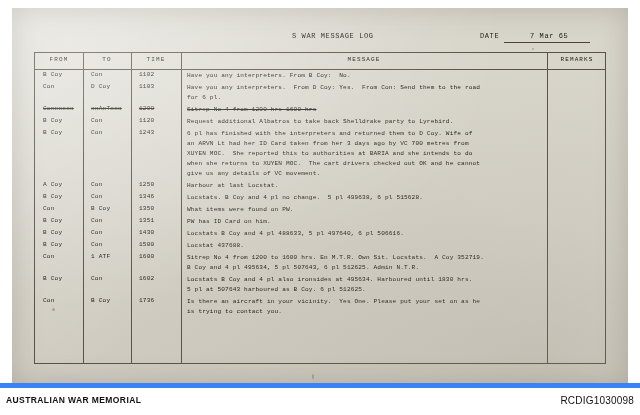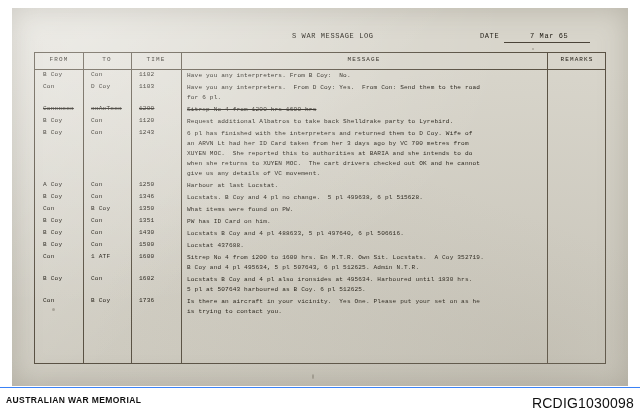--- a/index.html
+++ b/index.html
@@ -165,38 +165,38 @@
     text-decoration: line-through;
   }
   
   .footer {
     position: absolute;
     left: 0;
     bottom: 0;
     width: 640px;
     height: 27px;
     background: #ffffff;
-    border-top: 1px solid #3b82f6;
+    border-top: 5px solid #3b82f6;
   }
   .awm {
     position: absolute;
     left: 6px;
     top: 7px;
     font-family: "Liberation Sans", sans-serif;
     font-size: 8.5px;
     letter-spacing: 0.4px;
     color: #111111;
     font-weight: 700;
   }
   .rcdig {
     position: absolute;
     right: 6px;
     top: 7px;
     font-family: "Liberation Sans", sans-serif;
-    font-size: 14px;
+    font-size: 10px;
     letter-spacing: 0.2px;
     color: #111111;
   }
   .speck {
     position: absolute;
     background: rgba(90,84,70,0.35);
     border-radius: 50%;
   }
 </style>
 </head>

